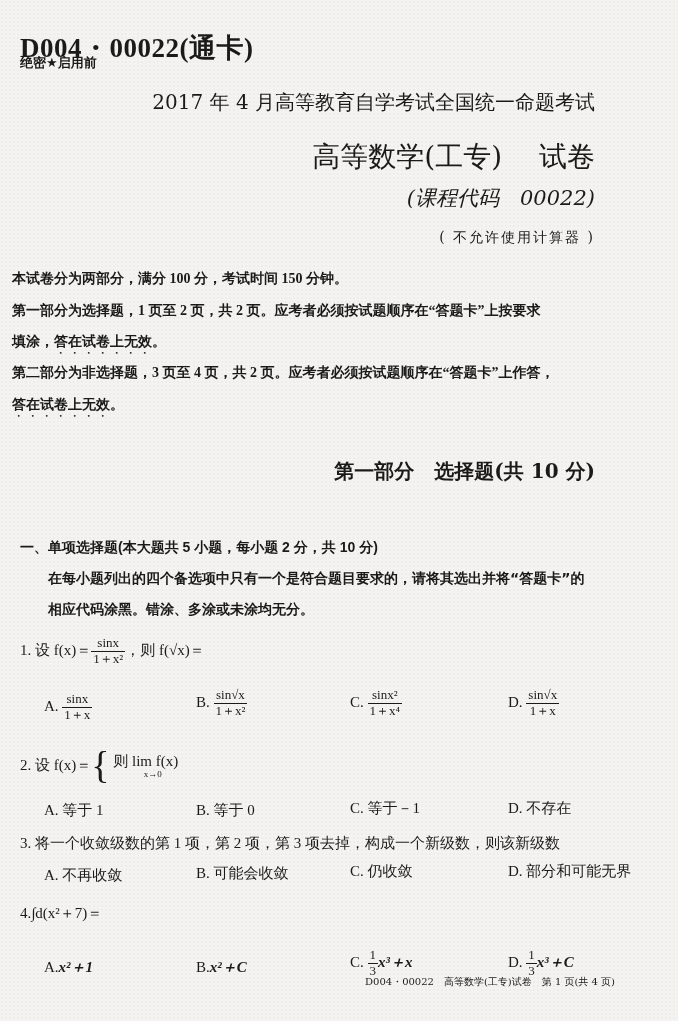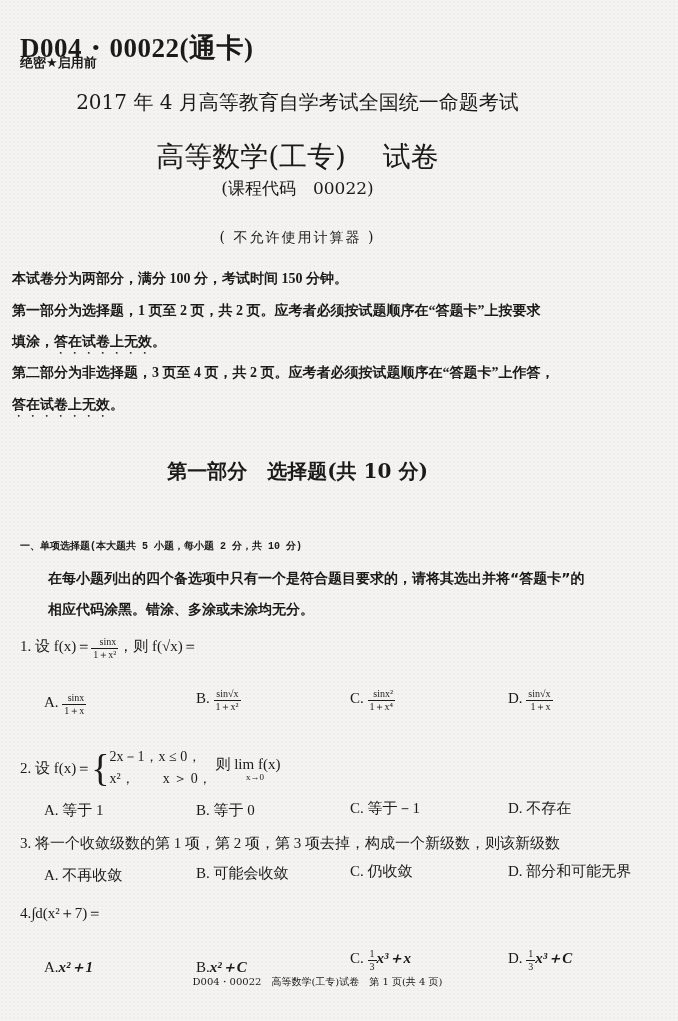--- a/index.html
+++ b/index.html
@@ -1,33 +1,33 @@
 <!DOCTYPE html>
 <html><head>
 <meta charset="utf-8">
 <style>
   html, body { margin:0; padding:0; }
   body { width:678px; height:1021px; background:#f4f3f1; position:relative; overflow:hidden; color:#1a1a1a;
     font-family:"DejaVu Serif","Liberation Serif",serif; }
   .abs { position:absolute; white-space:nowrap; }
   .code { left:20px; top:4px; font-size:27px; font-weight:bold; font-family:Liberation Serif, serif; letter-spacing:0.5px;margin-top:26px; }
   .secret { left:20px; top:54px; font-size:13px; font-weight:bold; font-family:"DejaVu Sans",sans-serif; }
-  .center { left:0; width:595px; text-align:center; }
+  .center { left:0; width:595px; text-align:right; }
   .exam { top:89px; font-size:20px; }
   .subject { top:138px; font-size:28px; }
-  .coursecode { top:177px; font-size:17px; }
+  .coursecode { top:184px; font-size:21px;font-style:italic; }
   .nocalc { top:229px; font-size:14px; letter-spacing:2px; }
   .intro { left:12px; font-size:14px; font-weight:bold; font-family:Liberation Serif, serif; }
   .dot { text-emphasis: dot; -webkit-text-emphasis: dot; text-emphasis-position: under; -webkit-text-emphasis-position: under; }
   .part { top:458px; font-size:20px; font-weight:bold; }
-  .sec { left:20px; top:539px; font-size:10px; font-weight:bold; font-family:Liberation Mono, monospace; }
+  .sec { left:20px; top:539px; font-size:14px; font-weight:bold; font-family:Liberation Sans, sans-serif; }
   .inst { left:48px; font-size:14px; font-weight:bold; font-family:"DejaVu Sans",sans-serif; }
   .q { font-size:15px; font-family:"Liberation Serif",serif; }
   .opt { font-size:15px; font-family:"Liberation Serif",serif; }
-  .frac { display:inline-block; vertical-align:middle; text-align:right; font-size:10px; line-height:1.15; }
+  .frac { display:inline-block; vertical-align:middle; text-align:center; font-size:13px; line-height:1.15; }
   .frac .num { display:block; border-bottom:1px solid #1a1a1a; padding:0 2px; }
   .frac .den { display:block; padding:0 2px; }
   .it { font-style:italic;font-weight:bold; }
   .brace { display:inline-block; vertical-align:middle; font-size:38px; line-height:1; font-weight:lighter; }
   .cases { display:inline-block; vertical-align:middle; line-height:1.6; font-size:14px; }
   .footer { top:975px; font-size:10px;padding-left:20px; }
   .grain { position:absolute; inset:0; background-image: radial-gradient(#e2dfda 0.6px, transparent 0.8px); background-size:4px 4px; opacity:0.7; pointer-events:none; }
 </style>
 </head>
 <body>
@@ -72,21 +72,21 @@
   <span>C.</span>
   <span class="frac"><span class="num">sinx²</span><span class="den">1＋x⁴</span></span>
 </div>
 <div class="abs opt" style="left:508px;top:688px">
   <span>D.</span>
   <span class="frac"><span class="num">sin√x</span><span class="den">1＋x</span></span>
 </div>
 
 <div class="abs q" style="left:20px;top:746px">
   <span style="vertical-align:middle">2.</span>
-  <span style="vertical-align:middle">设 f(x)＝</span><span class="brace">{</span><span class="cases"><span style="display:block">2x－1，x ≤ 0，</span><span style="display:block">x²，　　x ＞ 0，</span></span>
+  <span style="vertical-align:middle">设 f(x)＝</span><span class="brace">{</span>
   <span style="display:inline-block;vertical-align:middle;text-align:center"><span style="display:block">则 lim f(x)</span><span style="display:block;font-size:9px;margin-left:14px;margin-top:-2px">x→0</span></span>
 </div>
 <div class="abs opt" style="left:44px;top:801px"><span>A.</span> <span>等于 1</span></div>
 <div class="abs opt" style="left:196px;top:801px"><span>B.</span> <span>等于 0</span></div>
 <div class="abs opt" style="left:350px;top:799px"><span>C.</span> <span>等于－1</span></div>
 <div class="abs opt" style="left:508px;top:799px"><span>D.</span> <span>不存在</span></div>
 
 <div class="abs q" style="left:20px;top:834px">
   <span>3.</span>
   <span>将一个收敛级数的第 1 项，第 2 项，第 3 项去掉，构成一个新级数，则该新级数</span>

